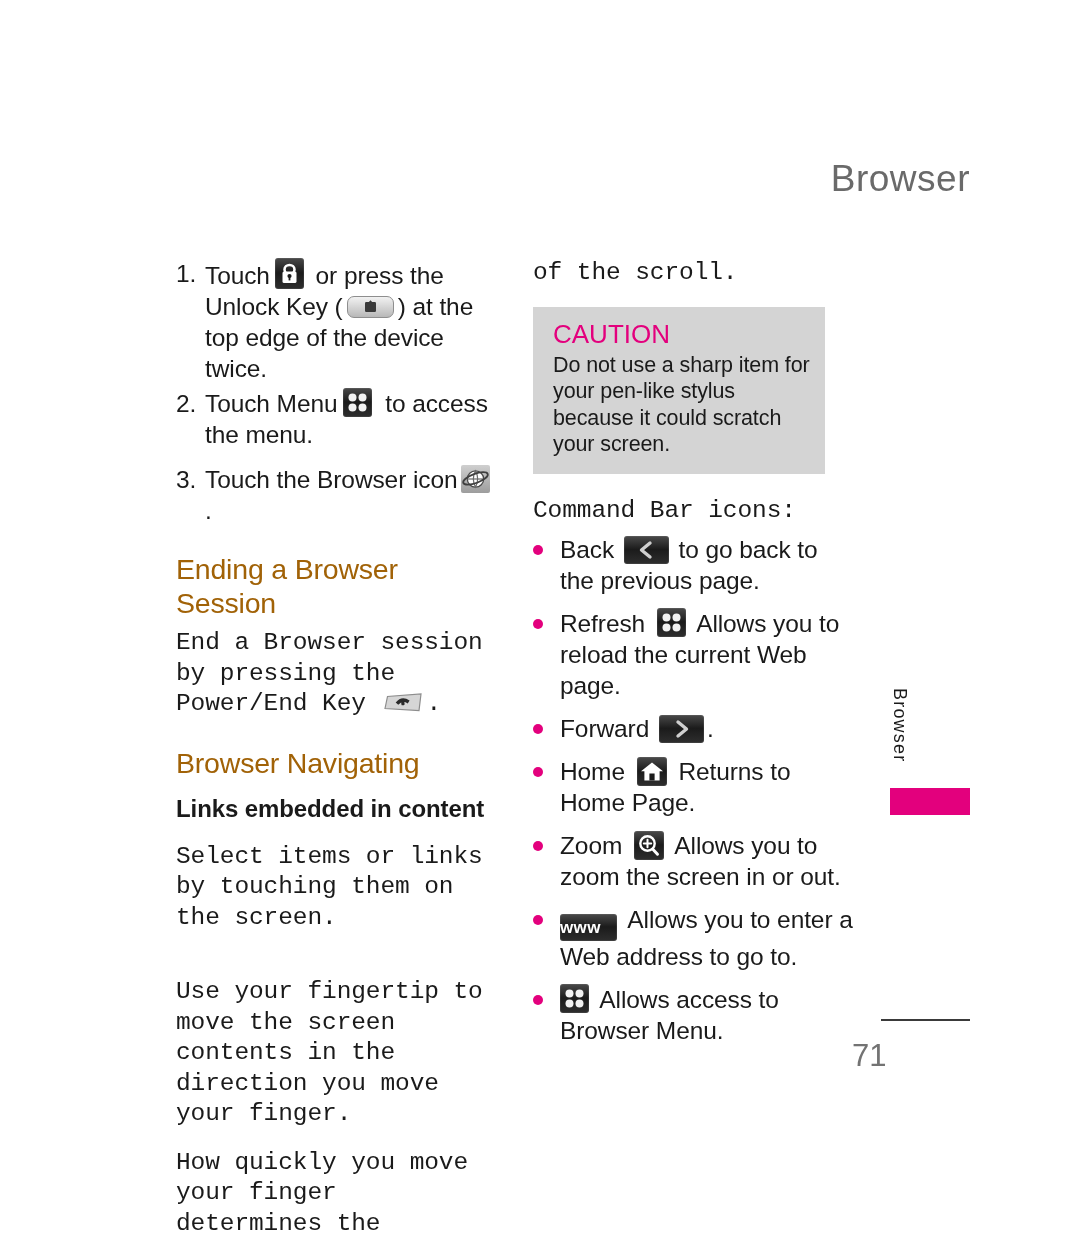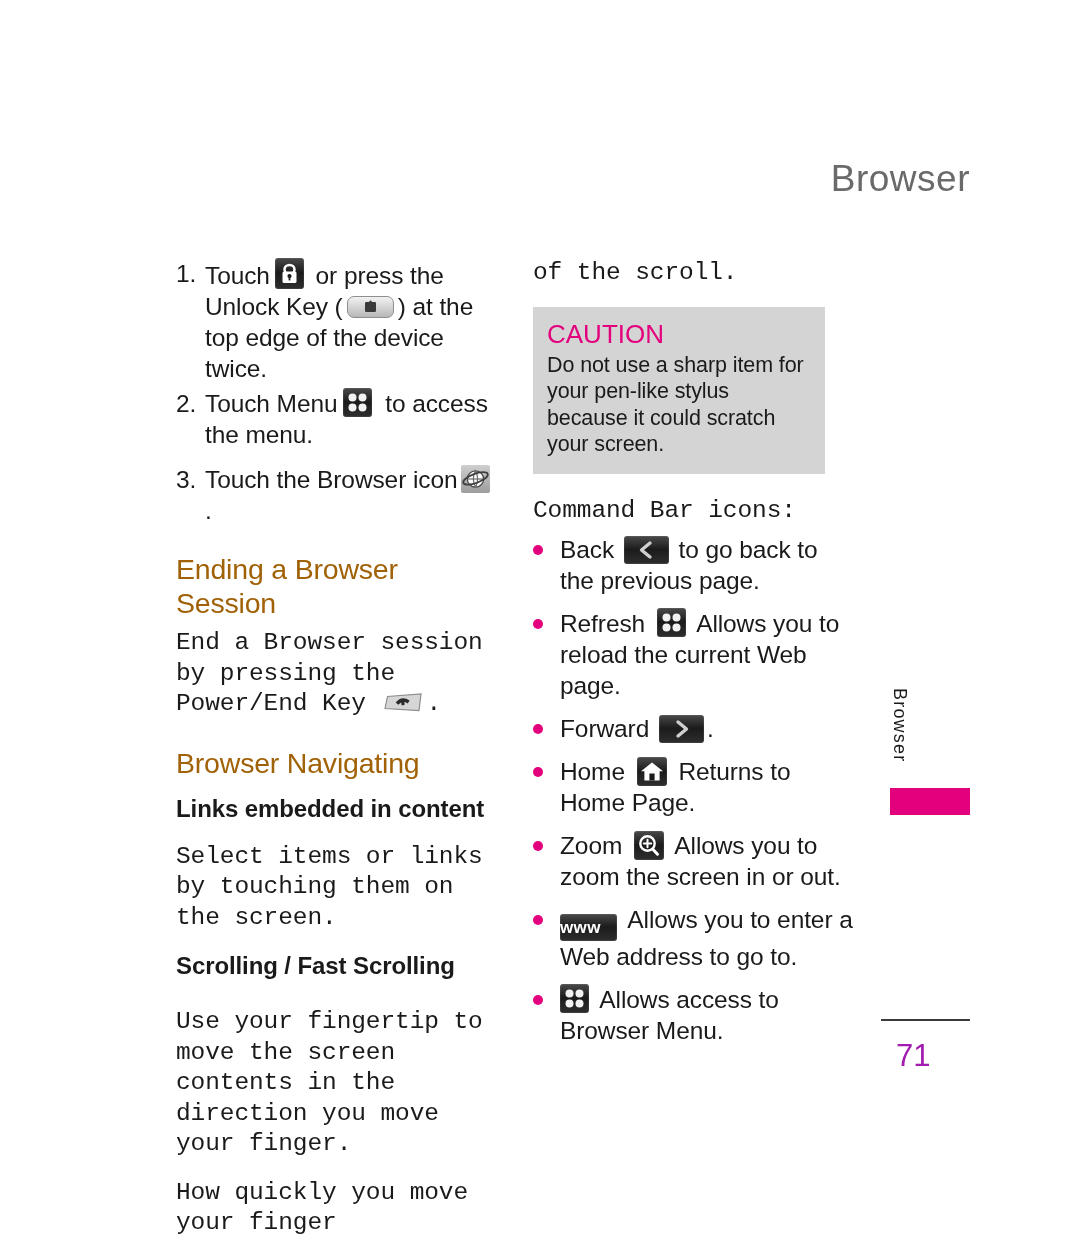--- a/index.html
+++ b/index.html
@@ -104,21 +104,21 @@
     width: 10px;
     height: 10px;
     border-radius: 50%;
     background: #e3007d;
   }
   .bul-body { flex: 1 1 auto; }
 
   
   .caution-box {
     background: #d4d4d4;
-    padding: 12px 14px 16px 14px;
+    padding: 12px 14px 16px 20px;
     width: 292px;
     box-sizing: border-box;
   }
   .caution-title {
     color: #e3007d;
     font-size: 26px;
     line-height: 30px;
     margin: 0 0 3px 0;
   }
   .caution-text {
@@ -152,25 +152,25 @@
   .footer-rule {
     position: absolute;
     left: 881px;
     top: 1019px;
     width: 89px;
     height: 2px;
     background: #3a3a3a;
   }
   .page-number {
     position: absolute;
-    left: 896px;
+    left: 852px;
     top: 1040px;
     font-size: 31px;
     line-height: 1;
-    color: #a21caf;
+    color: #737373;
   }
 
   
   .ico {
     display: inline-block;
     vertical-align: -5px;
     position: relative;
   }
 
   
@@ -288,21 +288,20 @@
     </p>
 
     <div class="sp-26"></div>
 
     <div class="h-pink">Browser Navigating</div>
     <div class="sp-14"></div>
     <div class="h-bold">Links embedded in content</div>
     <div class="sp-18"></div>
     <p class="para">Select items or links by touching them on the screen.</p>
     <div class="sp-18"></div>
-    <div class="h-bold">Scrolling / Fast Scrolling</div>
     <div class="sp-26"></div>
     <p class="para">Use your fingertip to move the screen contents in the direction you move your finger.</p>
     <div class="sp-18"></div>
     <p class="para">How quickly you move your finger determines the quickness</p>
   </div>
 
   <div class="col col-right">
 
     <p class="para">of the scroll.</p>
 

